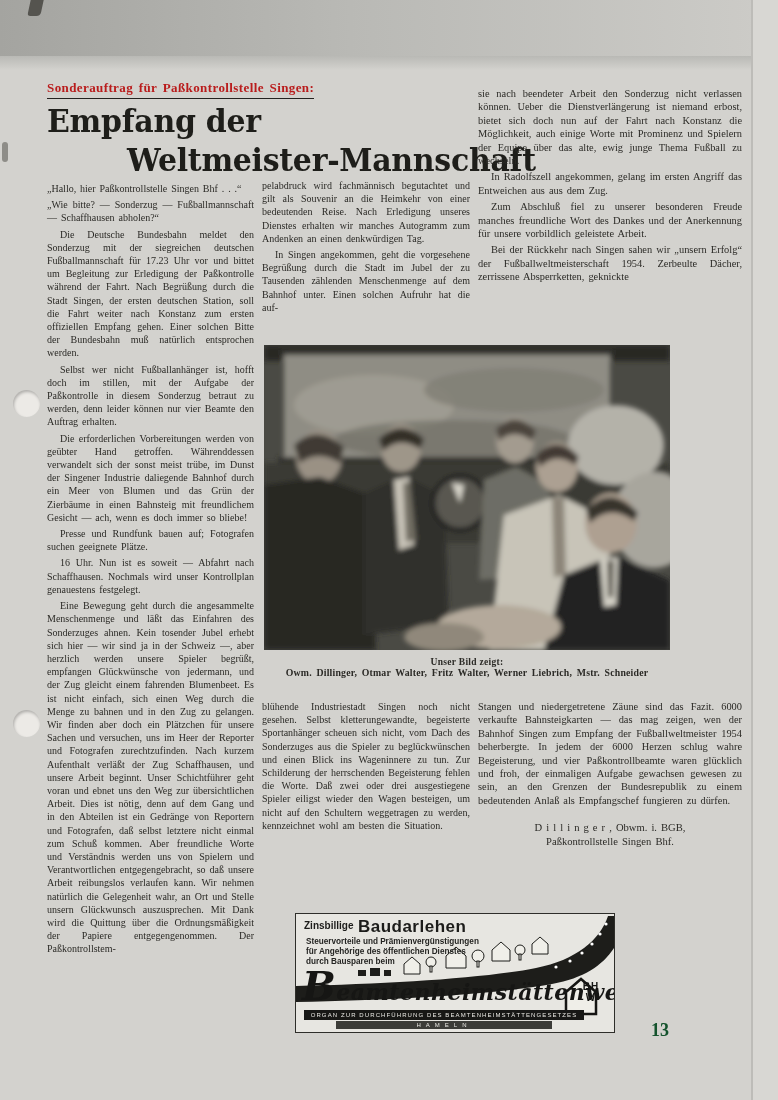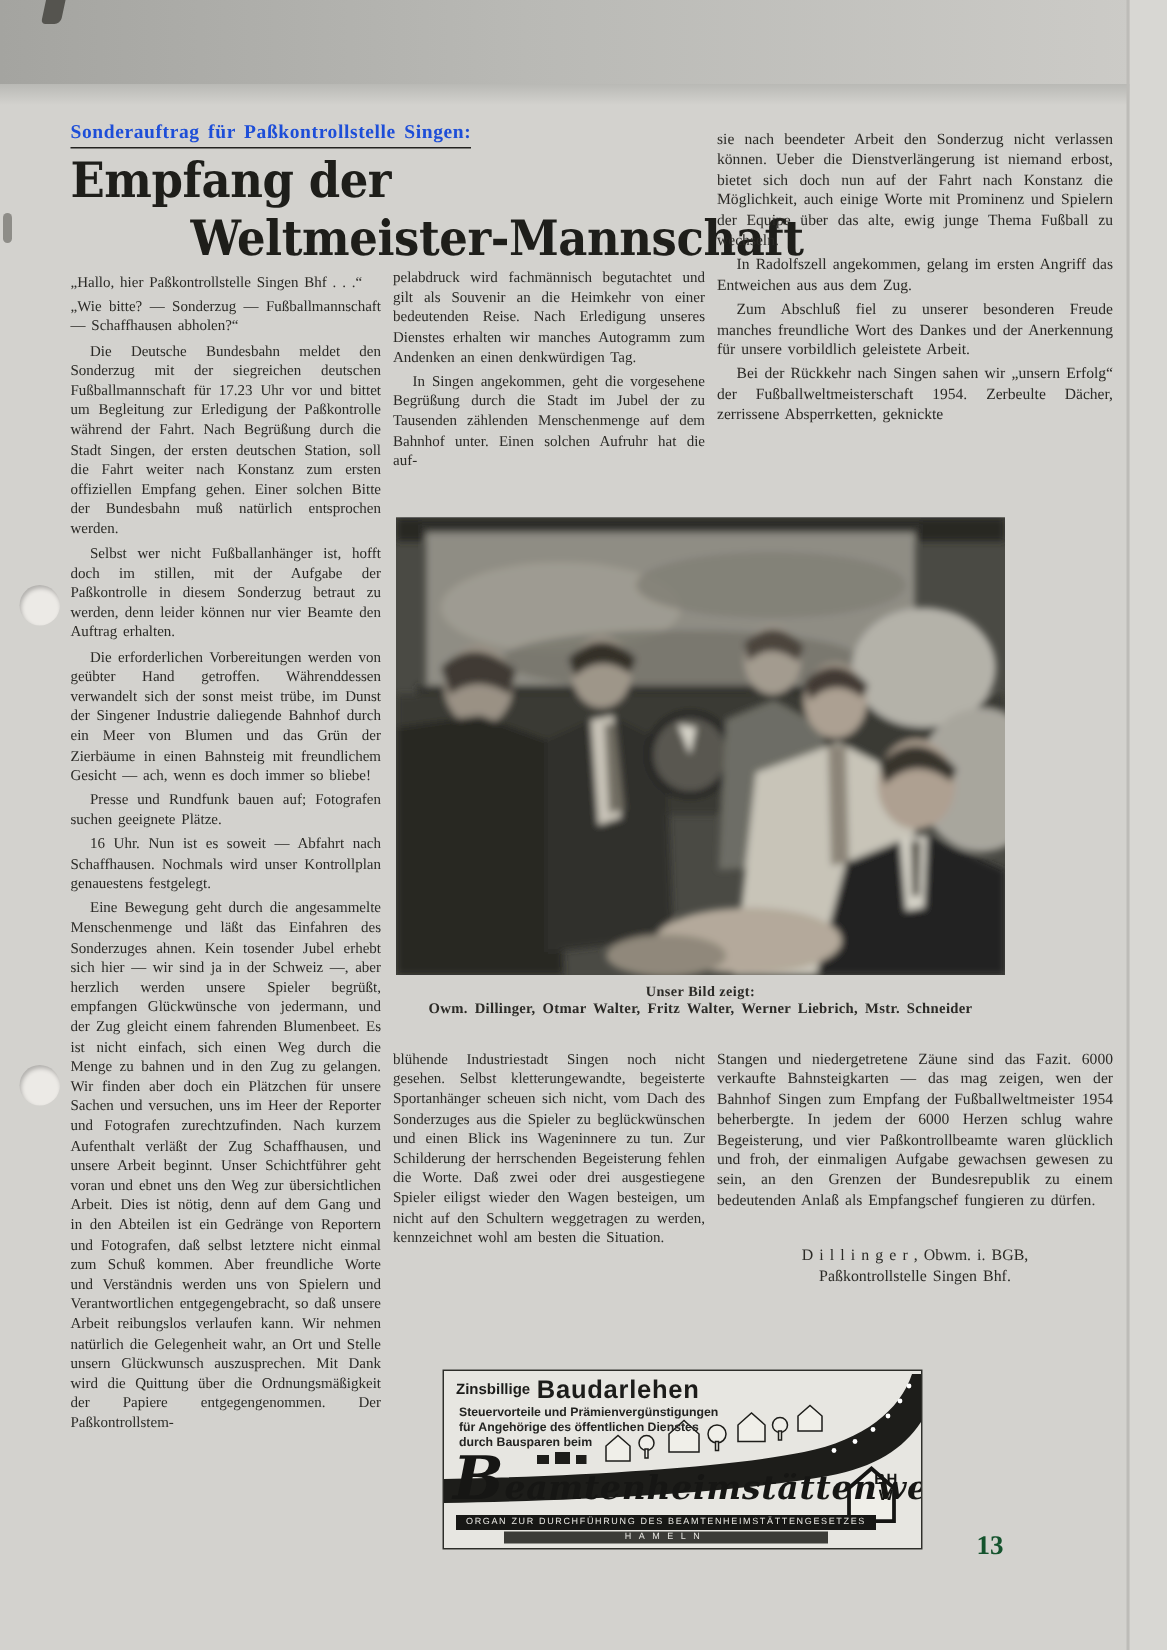--- a/index.html
+++ b/index.html
@@ -10,38 +10,38 @@
   .top-band:after{content:"";position:absolute;left:0;bottom:-14px;width:778px;height:14px;
         background:linear-gradient(#b9b9b5,#d3d2ce);}
   .edge-line{position:absolute;left:751px;top:0;width:2px;height:1100px;background:#bdbcb8;}
   .edge-light{position:absolute;left:753px;top:0;width:25px;height:1100px;background:#d8d7d3;}
   .smudge{position:absolute;left:29px;top:0;width:13px;height:16px;background:#55544f;
         transform:skewX(-12deg);border-radius:0 0 4px 3px;}
   .smudge2{position:absolute;left:2px;top:142px;width:6px;height:20px;background:#8e8d88;border-radius:3px;}
   .hole{position:absolute;left:13px;width:27px;height:27px;border-radius:50%;
         background:#eceae6;box-shadow:inset 1px 2px 3px rgba(0,0,0,.25);}
   .kicker{position:absolute;left:47px;top:80px;font-size:13px;font-weight:bold;
-        letter-spacing:.4px;color:#1d4ed8;border-bottom:1.6px solid #232220;padding-bottom:2px;word-spacing:2px;}
+        letter-spacing:.4px;color:#b91c1c;border-bottom:1.6px solid #232220;padding-bottom:2px;word-spacing:2px;}
   .title{position:absolute;font-family:"DejaVu Serif",serif;font-weight:bold;color:#1e1e1a;
         font-size:30px;letter-spacing:-.3px;transform:scaleY(1.08);transform-origin:top left;}
   .t1{left:47px;top:102px;}
   .t2{left:127px;top:141px;}
   .col{position:absolute;text-align:justify;font-size:10px;line-height:13.2px;word-spacing:1.4px;}
   .col p{margin:0 0 3px 0;text-indent:13px;}
   .col p.noind{text-indent:0;}
   .col1{left:47px;top:182px;width:207px;}
   .col2a{left:262px;top:179px;width:208px;}
   .col3a{left:478px;top:87px;width:264px;font-size:10.4px;line-height:13.4px;}
   .col2b{left:262px;top:700px;width:208px;}
   .col3b{left:478px;top:700px;width:264px;font-size:10.4px;line-height:13.4px;}
   .figure{position:absolute;left:264px;top:345px;width:406px;}
   .photo{width:406px;height:305px;background:#3f3f3b;display:block;}
   .capt1{margin-top:7px;text-align:center;font-weight:bold;font-size:9.5px;letter-spacing:.3px;}
   .capt2{text-align:center;font-weight:bold;font-size:9.8px;letter-spacing:.2px;word-spacing:2px;}
-  .sig{margin-top:24px;text-align:center;text-indent:0;}
+  .sig{margin-top:14px;text-align:center;text-indent:0;}
   .sig div{font-size:10.6px;}
   .pagenum{position:absolute;left:651px;top:1020px;font-weight:bold;font-size:18px;color:#14532d;}
   
   .ad{position:absolute;left:295px;top:913px;width:318px;height:118px;background:#e7e6e1;
       border:1px solid #2e2e2a;overflow:hidden;}
   .ad .svg-bg{position:absolute;left:0;top:0;}
   .ad-head{position:absolute;left:8px;top:3px;font-family:"Liberation Sans",sans-serif;color:#1c1c1a;white-space:nowrap;}
   .ad-h-small{font-size:10px;font-weight:bold;vertical-align:3px;}
   .ad-h-big{font-size:17px;font-weight:bold;letter-spacing:.5px;}
   .ad-lines{position:absolute;left:10px;top:23px;font-family:"Liberation Sans",sans-serif;

